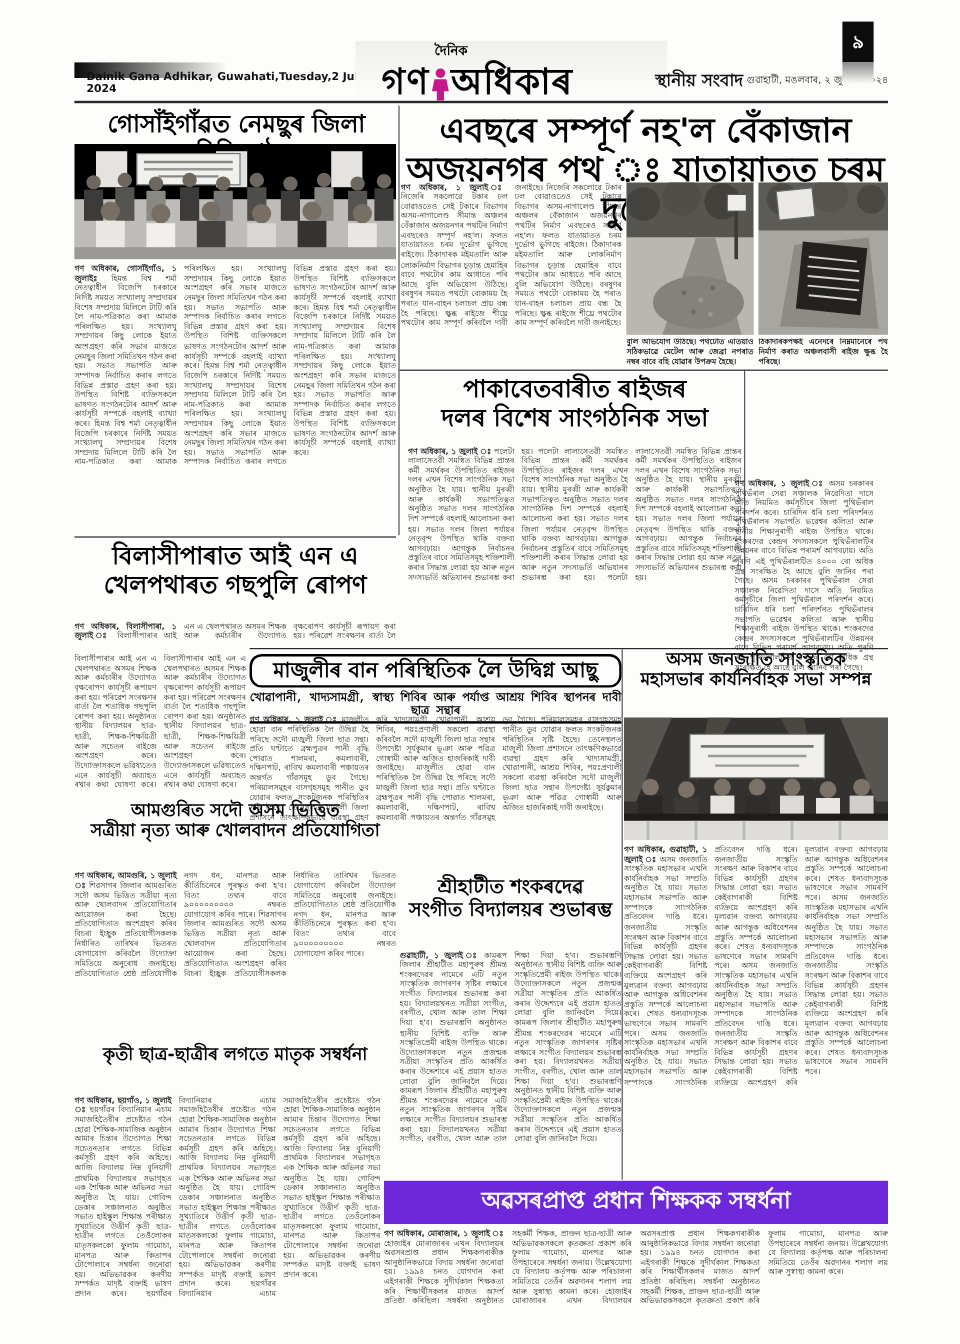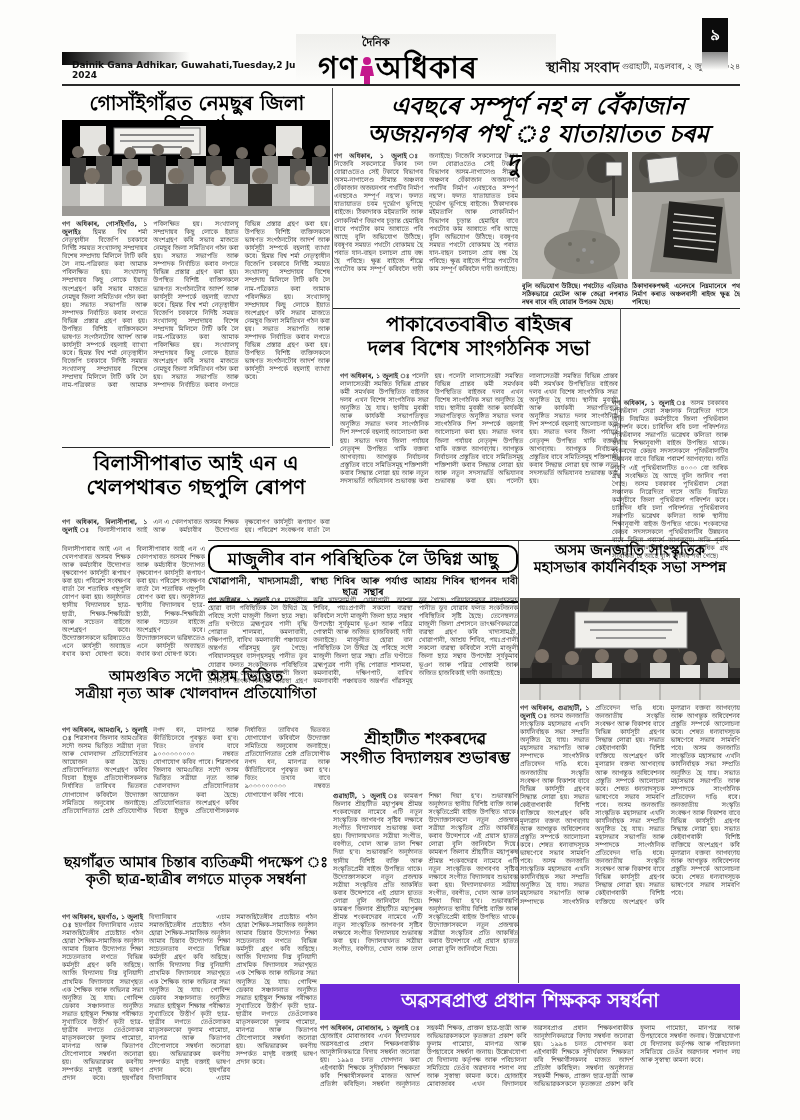--- a/index.html
+++ b/index.html
@@ -9,21 +9,21 @@
   .rule-v{position:absolute;background:#555;width:1px;}
   .eng-date{font-size:9px;font-weight:700;color:#111;letter-spacing:0;}
   .masthead-big{font-size:30px;font-weight:900;letter-spacing:1px;color:#000;display:flex;align-items:center;gap:0;}
   .masthead-top{font-size:11px;font-weight:800;color:#000;}
   .local-news{font-size:14px;font-weight:800;color:#111;}
   .bn-date{font-size:8px;color:#222;}
   .pageno{background:#0c0c0c;color:#fff;font-size:15px;font-weight:700;display:flex;align-items:center;justify-content:center;}
   .grad{background:linear-gradient(180deg,#8a8a8a,#fdfdfb);}
   .gradL{background:linear-gradient(90deg,#0a0a0a,#fdfdfb);}
   .hl{font-weight:800;color:#000;text-align:center;line-height:1.18;}
-  .hl-xl{font-size:24px;font-style:italic;}
+  .hl-xl{font-size:28px;}
   .hl-lg{font-size:20px;}
   .hl-md{font-size:16px;}
   .hl-sm{font-size:14.5px;}
   .body-txt{font-size:6.4px;line-height:1.26;text-align:justify;color:#1c1c1c;overflow:hidden;word-break:break-word;}
   .body-txt b{font-weight:700;}
   .cols2{column-count:2;column-gap:6px;}
   .cols3{column-count:3;column-gap:6px;}
   .cols4{column-count:4;column-gap:7px;}
   .caption{font-size:6.3px;line-height:1.25;font-weight:700;color:#111;text-align:justify;overflow:hidden;}
   .photo{display:block;background:#c5c4c0;}
@@ -252,21 +252,21 @@
   <div class="abs hl hl-md" style="left:333px;top:730px;width:185px;">
     <span>শ্ৰীহাটীত শংকৰদেৱ</span><br>
     <span>সংগীত বিদ্যালয়ৰ শুভাৰম্ভ</span>
   </div>
   <div class="abs body-txt cols2" style="left:333px;top:792px;width:185px;height:188px;">
     <b>গুৱাহাটী, ১ জুলাই ঃ</b>
     <span>কামৰূপ জিলাৰ শ্ৰীহাটীত মহাপুৰুষ শ্ৰীমন্ত শংকৰদেৱৰ নামেৰে এটি নতুন সাংস্কৃতিক জাগৰণৰ সৃষ্টিৰ লক্ষ্যৰে সংগীত বিদ্যালয়ৰ শুভাৰম্ভ কৰা হয়। বিদ্যালয়খনত সত্ৰীয়া সংগীত, বৰগীত, খোল আৰু তাল শিক্ষা দিয়া হ'ব। শুভাৰম্ভণি অনুষ্ঠানত স্থানীয় বিশিষ্ট ব্যক্তি আৰু সংস্কৃতিপ্ৰেমী ৰাইজ উপস্থিত থাকে। উদ্যোক্তাসকলে নতুন প্ৰজন্মক সত্ৰীয়া সংস্কৃতিৰ প্ৰতি আকৰ্ষিত কৰাৰ উদ্দেশ্যৰে এই প্ৰয়াস হাতত লোৱা বুলি জানিবলৈ দিয়ে। কামৰূপ জিলাৰ শ্ৰীহাটীত মহাপুৰুষ শ্ৰীমন্ত শংকৰদেৱৰ নামেৰে এটি নতুন সাংস্কৃতিক জাগৰণৰ সৃষ্টিৰ লক্ষ্যৰে সংগীত বিদ্যালয়ৰ শুভাৰম্ভ কৰা হয়। বিদ্যালয়খনত সত্ৰীয়া সংগীত, বৰগীত, খোল আৰু তাল শিক্ষা দিয়া হ'ব। শুভাৰম্ভণি অনুষ্ঠানত স্থানীয় বিশিষ্ট ব্যক্তি আৰু সংস্কৃতিপ্ৰেমী ৰাইজ উপস্থিত থাকে। উদ্যোক্তাসকলে নতুন প্ৰজন্মক সত্ৰীয়া সংস্কৃতিৰ প্ৰতি আকৰ্ষিত কৰাৰ উদ্দেশ্যৰে এই প্ৰয়াস হাতত লোৱা বুলি জানিবলৈ দিয়ে। কামৰূপ জিলাৰ শ্ৰীহাটীত মহাপুৰুষ শ্ৰীমন্ত শংকৰদেৱৰ নামেৰে এটি নতুন সাংস্কৃতিক জাগৰণৰ সৃষ্টিৰ লক্ষ্যৰে সংগীত বিদ্যালয়ৰ শুভাৰম্ভ কৰা হয়। বিদ্যালয়খনত সত্ৰীয়া সংগীত, বৰগীত, খোল আৰু তাল শিক্ষা দিয়া হ'ব। শুভাৰম্ভণি অনুষ্ঠানত স্থানীয় বিশিষ্ট ব্যক্তি আৰু সংস্কৃতিপ্ৰেমী ৰাইজ উপস্থিত থাকে। উদ্যোক্তাসকলে নতুন প্ৰজন্মক সত্ৰীয়া সংস্কৃতিৰ প্ৰতি আকৰ্ষিত কৰাৰ উদ্দেশ্যৰে এই প্ৰয়াস হাতত লোৱা বুলি জানিবলৈ দিয়ে।</span>
   </div>
 
   <div class="abs hl hl-sm" style="left:62px;top:854px;width:268px;">
-    <span>ছয়গাঁৱত আমাৰ চিন্তাৰ ব্যতিক্ৰমী পদক্ষেপ ঃ</span><br>
+    <br>
     <span>কৃতী ছাত্ৰ-ছাত্ৰীৰ লগতে মাতৃক সম্বৰ্ধনা</span>
   </div>
   <div class="abs body-txt cols3" style="left:62px;top:913px;width:255px;height:194px;">
     <b>গণ অধিকাৰ, ছয়গাঁও, ১ জুলাই ঃ</b>
     <span>ছয়গাঁৱৰ বিদ্যানিয়াৰ এচাম সমাজহিতৈষীৰ প্ৰচেষ্টাত গঠন হোৱা শৈক্ষিক-সামাজিক অনুষ্ঠান আমাৰ চিন্তাৰ উদ্যোগত শিক্ষা সচেতনতাৰ লগতে বিভিন্ন কৰ্মসূচী গ্ৰহণ কৰি অহিছে। আজি বিদ্যালয় নিম্ন বুনিয়াদী প্ৰাথমিক বিদ্যালয়ৰ সভাগৃহত এক শৈক্ষিক আৰু অভিনৱ সভা অনুষ্ঠিত হৈ যায়। গোবিন্দ ডেকাৰ সঞ্চালনাত অনুষ্ঠিত সভাত হাইস্কুল শিক্ষান্ত পৰীক্ষাত সুখ্যাতিৰে উত্তীৰ্ণ কৃতী ছাত্ৰ-ছাত্ৰীৰ লগতে তেওঁলোকৰ মাতৃসকলকো ফুলাম গামোচা, মানপত্ৰ আৰু কিতাপৰ টোপোলাৰে সম্বৰ্ধনা জনোৱা হয়। অভিভাৱকৰ কৰণীয় সম্পৰ্কত মাদৃষ্ট বক্তাই ভাষণ প্ৰদান কৰে। ছয়গাঁৱৰ বিদ্যানিয়াৰ এচাম সমাজহিতৈষীৰ প্ৰচেষ্টাত গঠন হোৱা শৈক্ষিক-সামাজিক অনুষ্ঠান আমাৰ চিন্তাৰ উদ্যোগত শিক্ষা সচেতনতাৰ লগতে বিভিন্ন কৰ্মসূচী গ্ৰহণ কৰি অহিছে। আজি বিদ্যালয় নিম্ন বুনিয়াদী প্ৰাথমিক বিদ্যালয়ৰ সভাগৃহত এক শৈক্ষিক আৰু অভিনৱ সভা অনুষ্ঠিত হৈ যায়। গোবিন্দ ডেকাৰ সঞ্চালনাত অনুষ্ঠিত সভাত হাইস্কুল শিক্ষান্ত পৰীক্ষাত সুখ্যাতিৰে উত্তীৰ্ণ কৃতী ছাত্ৰ-ছাত্ৰীৰ লগতে তেওঁলোকৰ মাতৃসকলকো ফুলাম গামোচা, মানপত্ৰ আৰু কিতাপৰ টোপোলাৰে সম্বৰ্ধনা জনোৱা হয়। অভিভাৱকৰ কৰণীয় সম্পৰ্কত মাদৃষ্ট বক্তাই ভাষণ প্ৰদান কৰে। ছয়গাঁৱৰ বিদ্যানিয়াৰ এচাম সমাজহিতৈষীৰ প্ৰচেষ্টাত গঠন হোৱা শৈক্ষিক-সামাজিক অনুষ্ঠান আমাৰ চিন্তাৰ উদ্যোগত শিক্ষা সচেতনতাৰ লগতে বিভিন্ন কৰ্মসূচী গ্ৰহণ কৰি অহিছে। আজি বিদ্যালয় নিম্ন বুনিয়াদী প্ৰাথমিক বিদ্যালয়ৰ সভাগৃহত এক শৈক্ষিক আৰু অভিনৱ সভা অনুষ্ঠিত হৈ যায়। গোবিন্দ ডেকাৰ সঞ্চালনাত অনুষ্ঠিত সভাত হাইস্কুল শিক্ষান্ত পৰীক্ষাত সুখ্যাতিৰে উত্তীৰ্ণ কৃতী ছাত্ৰ-ছাত্ৰীৰ লগতে তেওঁলোকৰ মাতৃসকলকো ফুলাম গামোচা, মানপত্ৰ আৰু কিতাপৰ টোপোলাৰে সম্বৰ্ধনা জনোৱা হয়। অভিভাৱকৰ কৰণীয় সম্পৰ্কত মাদৃষ্ট বক্তাই ভাষণ প্ৰদান কৰে।</span>
   </div>
 
   <div class="abs banner" style="left:320px;top:984px;width:420px;height:36px;">অৱসৰপ্ৰাপ্ত প্ৰধান শিক্ষকক সম্বৰ্ধনা</div>
   <div class="abs body-txt cols4" style="left:320px;top:1024px;width:420px;height:84px;">
     <b>গণ অধিকাৰ, মোৰাজাৰ, ১ জুলাই ঃ</b>

